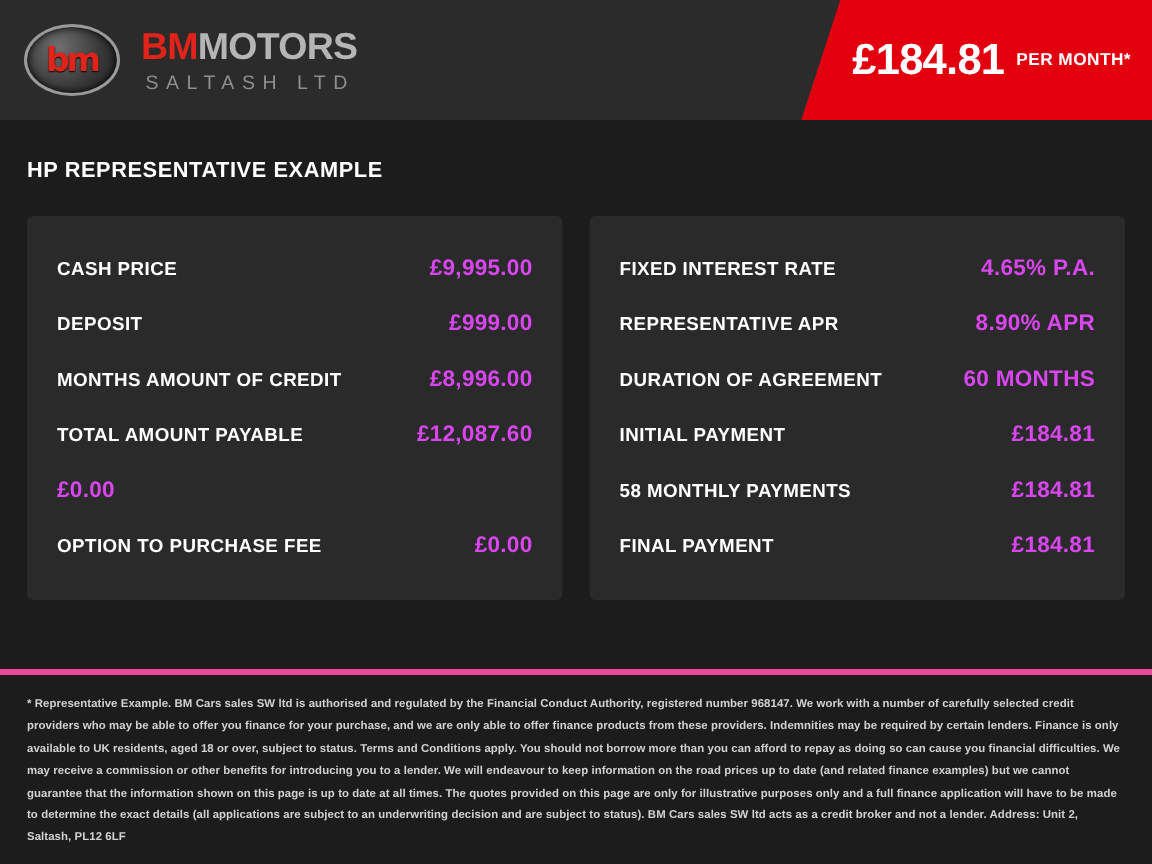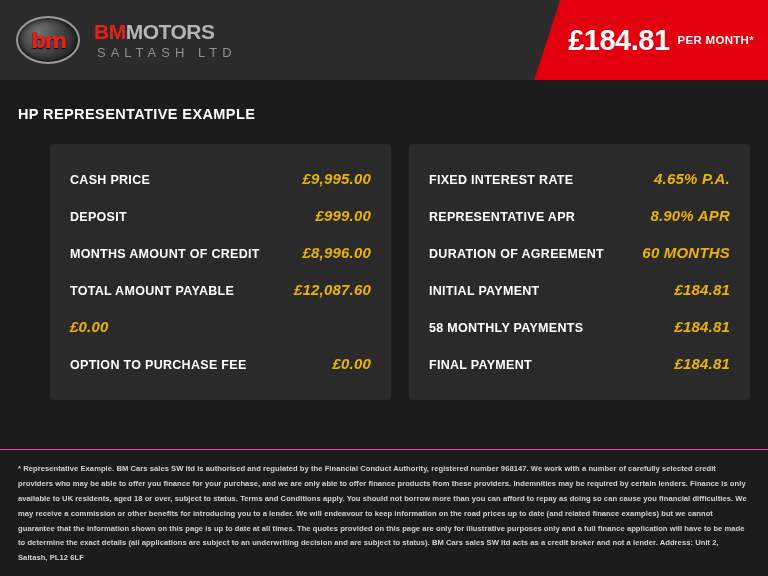--- a/index.html
+++ b/index.html
@@ -45,21 +45,21 @@
   .logo-mark .bm {
     color: #e2231a;
     font-weight: bold;
     font-size: 22px;
     letter-spacing: -2px;
     font-family: "DejaVu Sans", sans-serif;
     text-shadow: 0 1px 1px #000;
   }
   .logo-text { margin-left: 14px; line-height: 1; }
   .logo-text .line1 {
-    font-size: 21px;
+    font-size: 25px;
     font-weight: bold;
     letter-spacing: -0.5px;
   }
   .logo-text .line1 .bm-red { color: #e2231a; }
   .logo-text .line1 .motors { color: #b5b5b5; }
   .logo-text .line2 {
     color: #8f8f8f;
     font-size: 13px;
     letter-spacing: 5px;
     margin-top: 4px;
@@ -98,52 +98,50 @@
     font-weight: bold;
     letter-spacing: 0.4px;
     padding: 26px 0 0 18px;
   }
 
   
   .panels {
     display: flex;
     gap: 18px;
     padding: 22px 18px 0 18px;
-    margin-left: 32px;
   }
   .panel {
     flex: 1 1 0;
     background: #2a2a2a;
     border-radius: 4px;
     padding: 16px 18px 18px 18px;
   }
   .row {
     display: flex;
     justify-content: space-between;
     align-items: baseline;
     padding: 10px 2px;
   }
   .row-label {
     color: #ffffff;
     font-size: 12.5px;
     font-weight: bold;
     letter-spacing: 0.3px;
   }
   .row-value {
-    color: #eab308;
+    color: #d946ef;
     font-size: 15px;
     font-weight: bold;
     letter-spacing: 0.2px;
-    font-style: italic;
   }
 
   
   .disclaimer-wrap {
     margin-top: auto;
-    border-top: 1px solid #ec4899;
+    border-top: 4px solid #ec4899;
     padding: 12px 18px 10px 18px;
   }
   .disclaimer {
     color: #d2d2d2;
     font-size: 7.6px;
     line-height: 1.95;
     font-weight: bold;
     letter-spacing: 0.05px;
     text-align: left;
   }

